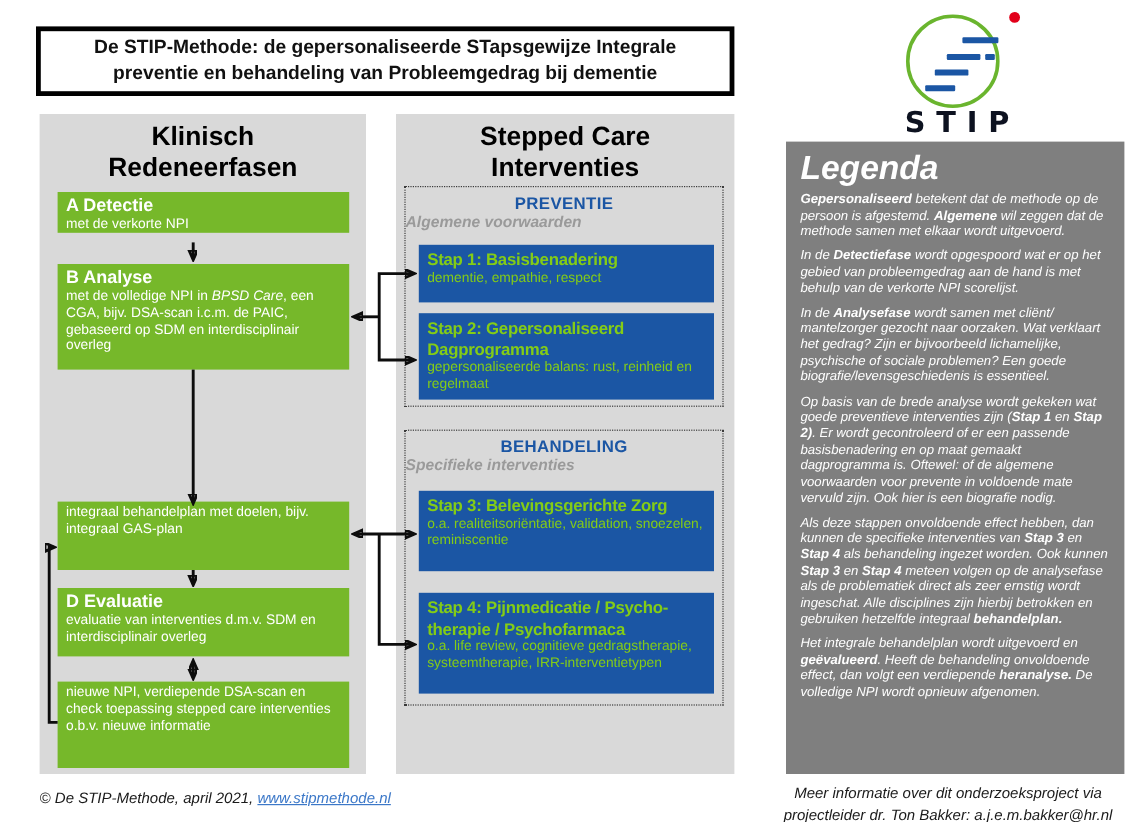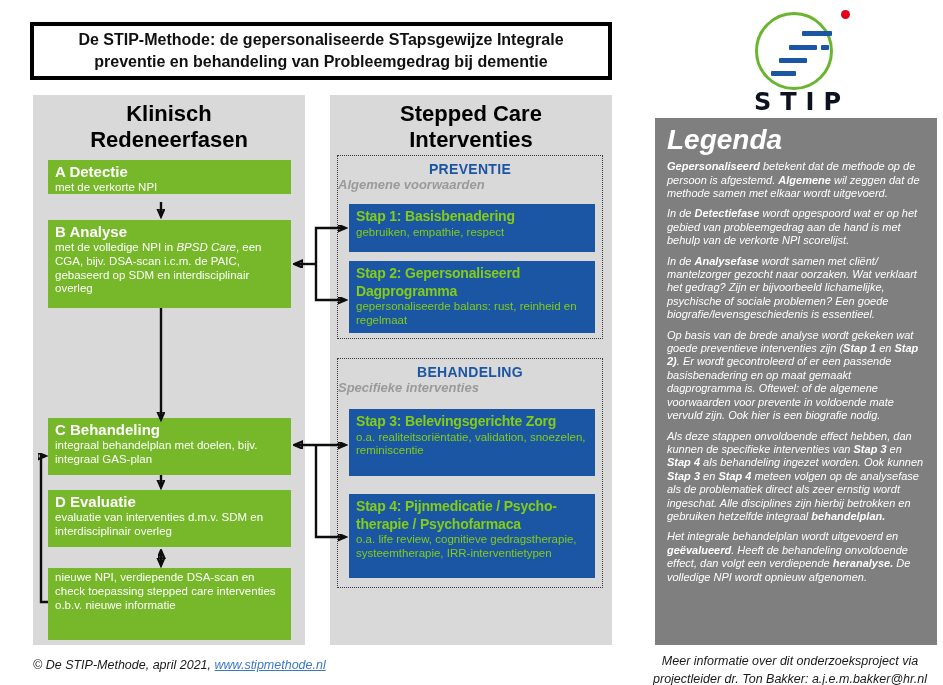--- a/index.html
+++ b/index.html
@@ -123,42 +123,41 @@
 
     <div class="phase ph-a">
       <div class="phase-title">A Detectie</div>
       <div class="phase-desc"><span>met de verkorte NPI</span></div>
     </div>
     <div class="phase ph-b">
       <div class="phase-title">B Analyse</div>
       <div class="phase-desc"><span>met de volledige NPI in </span><span style="font-style: italic;">BPSD Care</span><span>, een CGA, bijv. DSA-scan i.c.m. de PAIC, gebaseerd op SDM en interdisciplinair overleg</span></div>
     </div>
     <div class="phase ph-c">
-      <div class="phase-title">C Behandeling</div>
       <div class="phase-desc"><span>integraal behandelplan met doelen, bijv. integraal GAS-plan</span></div>
     </div>
     <div class="phase ph-d">
       <div class="phase-title">D Evaluatie</div>
       <div class="phase-desc"><span>evaluatie van interventies d.m.v. SDM en interdisciplinair overleg</span></div>
     </div>
     <div class="phase ph-e">
       <div class="phase-desc"><span>nieuwe NPI, verdiepende DSA-scan en check toepassing stepped care interventies o.b.v. nieuwe informatie</span></div>
     </div>
   </div>
 
   <div class="panel panel-mid">
     <div class="panel-header">Stepped Care
 Interventies</div>
 
     <div class="dotted sec-prev">
       <div class="sec-label">PREVENTIE</div>
       <div class="sec-sublabel">Algemene voorwaarden</div>
       <div class="step st1">
         <div class="step-title">Stap 1: Basisbenadering</div>
-        <div class="step-desc">gebruiken, empathie, respect</div>
+        <div class="step-desc">dementie, empathie, respect</div>
       </div>
       <div class="step st2">
         <div class="step-title">Stap 2: Gepersonaliseerd
 Dagprogramma</div>
         <div class="step-desc">gepersonaliseerde balans: rust, reinheid en regelmaat</div>
       </div>
     </div>
 
     <div class="dotted sec-beh">
       <div class="sec-label">BEHANDELING</div>

